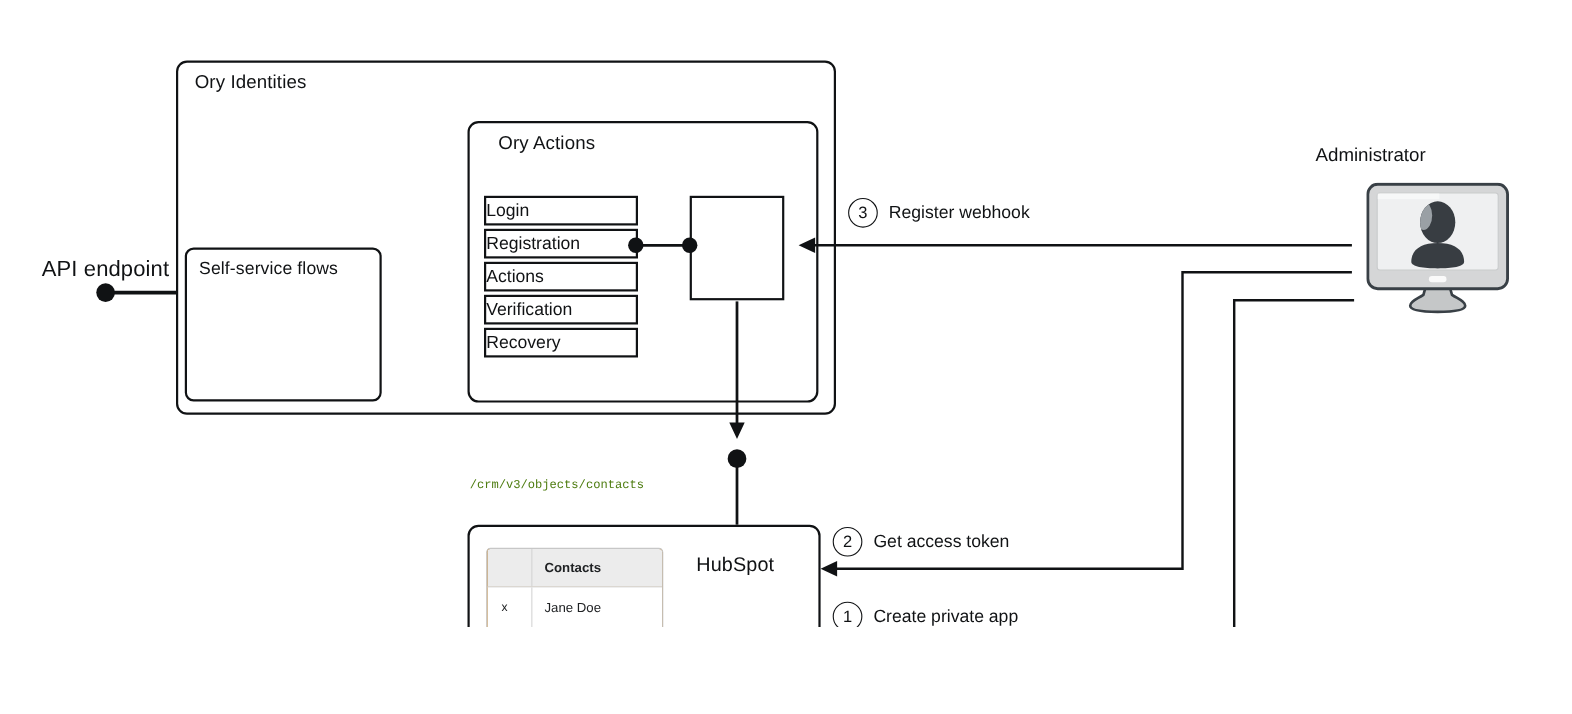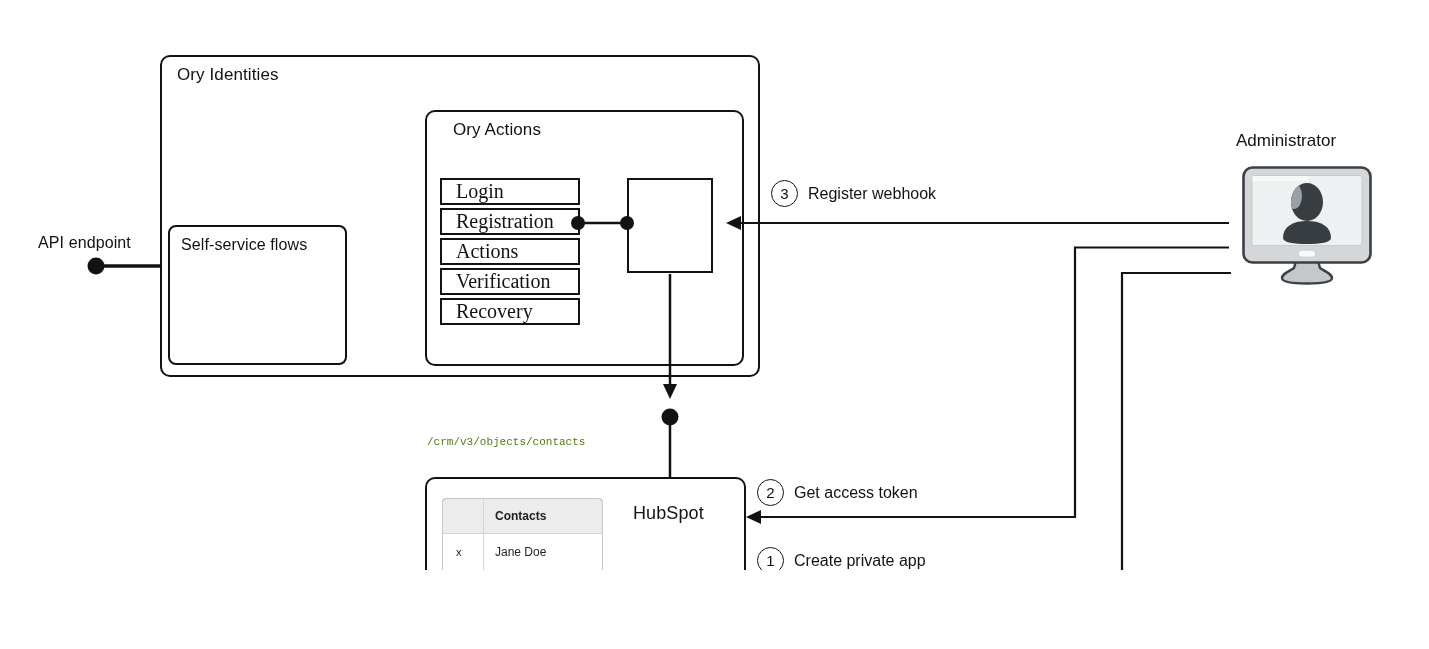--- a/index.html
+++ b/index.html
@@ -9,22 +9,22 @@
   }
   .abs { position:absolute; }
   .box {
     position:absolute; background:#ffffff; border:2px solid #101214; border-radius:10px;
   }
   .box-sm { border-radius:8px; }
   .box-title { position:absolute; font-size:17px; letter-spacing:.1px; white-space:nowrap; }
   .flow-list { position:absolute; left:440px; top:178px; width:140px; }
   .flow-row {
     box-sizing:border-box; height:27px; margin-bottom:3px; border:2px solid #101214;
-    background:#fff; display:flex; align-items:center; padding-left:14px;
-    font-size:20px; white-space:nowrap;font-family:Liberation Serif, serif;
+    background:#fff; display:flex; align-items:center; padding-left:0;
+    font-size:16px; white-space:nowrap;
   }
   .webhook-square {
     position:absolute; left:627px; top:178px; width:86px; height:95px;
     border:2px solid #101214; background:#fff; box-sizing:border-box;
   }
   .step { position:absolute; display:flex; align-items:center; gap:10px; }
   .step-circle {
     box-sizing:border-box; width:27px; height:27px; border:1.5px solid #101214; border-radius:50%;
     display:flex; align-items:center; justify-content:center; font-size:15px; background:#fff;
   }
@@ -39,35 +39,35 @@
   }
   .hs-row { display:flex; height:36px; border-top:1px solid #d4d4d4; background:#fff; }
   .hs-row.hs-header { height:34px; background:#ececec; border-top:none; }
   .hs-cell1 {
     box-sizing:border-box; width:41px; border-right:1px solid #d4d4d4;
     display:flex; align-items:center; padding-left:13px; font-size:11px; color:#202224;
   }
   .hs-cell2 { flex:1; display:flex; align-items:center; padding-left:11px; font-size:12px; color:#202224; }
   .hs-header .hs-cell2 { font-weight:bold; font-size:12px; }
   .svg-overlay { position:absolute; left:0; top:0; pointer-events:none; }
-  .admin-label { position:absolute; left:1216px; top:131px; width:140px; text-align:center; font-size:17px; }
+  .admin-label { position:absolute; left:1176px; top:131px; width:140px; text-align:center; font-size:17px; }
   .hubspot-box { border-width:2.5px; }
 </style>
 </head>
 <body>
 
 <div id="canvas">
 
   <div class="box" style="left:160px; top:55px; width:596px; height:318px;"></div>
   <div class="box-title" style="left:177px; top:65px;">Ory Identities</div>
 
   <div class="box box-sm" style="left:168px; top:225px; width:175px; height:136px;"></div>
   <div class="box-title" style="left:181px; top:236px; font-size:16px;">Self-service flows</div>
 
-  <div class="box-title" style="left:38px; top:234px; font-size:16px;">API endpoint</div>
+  <div class="box-title" style="left:38px; top:234px; font-size:20px;">API endpoint</div>
 
   <div class="box" style="left:425px; top:110px; width:315px; height:252px;"></div>
   <div class="box-title" style="left:453px; top:120px;">Ory Actions</div>
 
   <div class="flow-list">
     <div class="flow-row">Login</div>
     <div class="flow-row">Registration</div>
     <div class="flow-row">Actions</div>
     <div class="flow-row">Verification</div>
     <div class="flow-row">Recovery</div>

